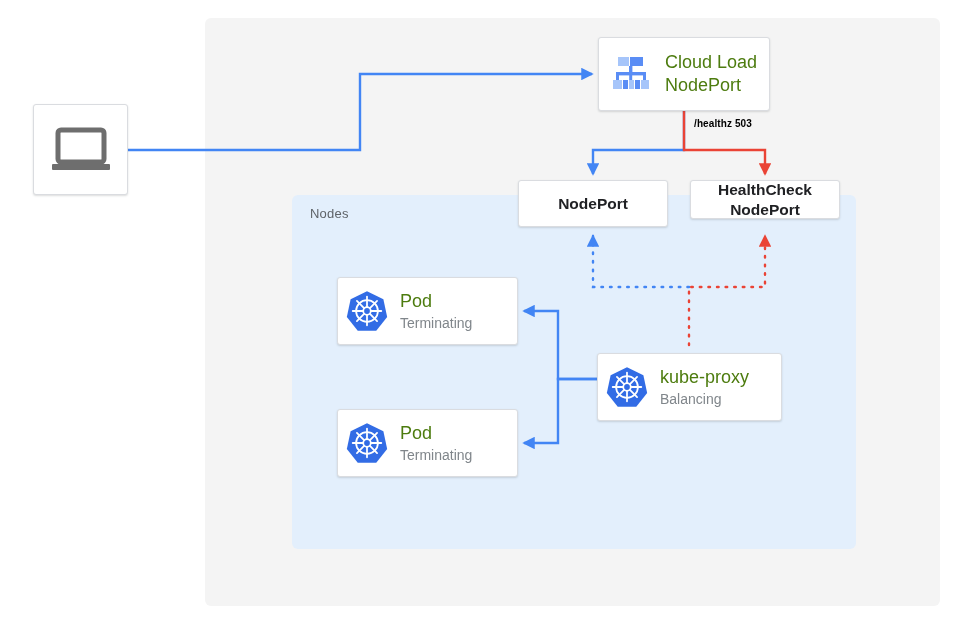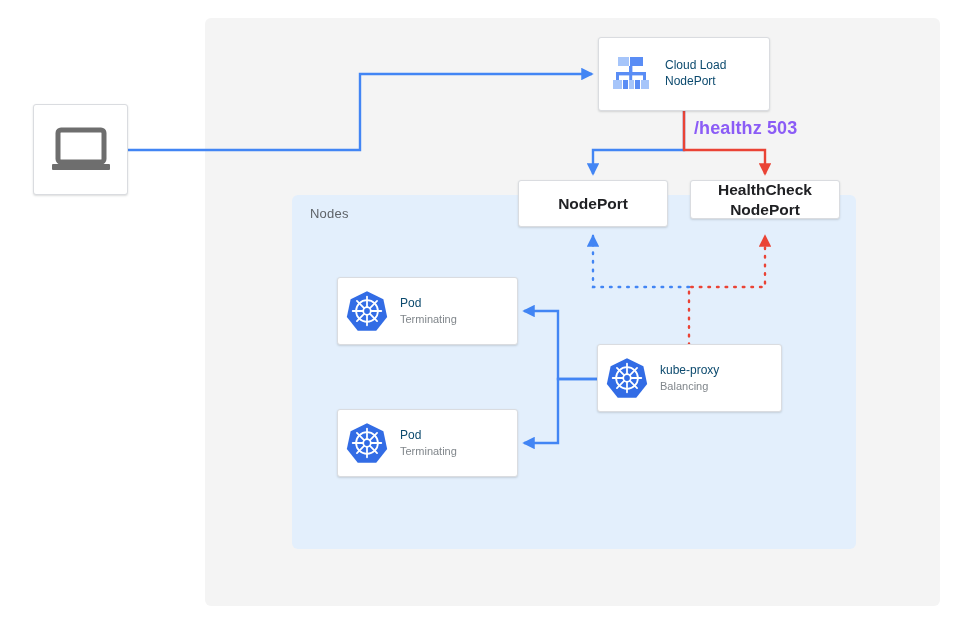--- a/index.html
+++ b/index.html
@@ -68,26 +68,26 @@
     align-items: center;
     justify-content: flex-start;
   }
   .strong-label {
     font-weight: bold;
     font-size: 15.5px;
     color: #202124;
     line-height: 1.25;
   }
   .title-text {
-    font-size: 12px;
-    color: #0c4a6e;
+    font-size: 18px;
+    color: #4d7c0f;
     line-height: 1.3;
   }
   .sub-text {
-    font-size: 11px;
+    font-size: 14px;
     color: #80868b;
     line-height: 1.3;
   }
   
   #client-box {
     left: 33px;  top: 104px;  width: 95px;  height: 91px;
   }
   #clb-box {
     left: 598px; top: 37px;   width: 172px; height: 74px;
     padding-left: 10px;
@@ -100,21 +100,21 @@
   }
   #pod-1-box {
     left: 337px; top: 277px;  width: 181px; height: 68px;
     padding-left: 8px;
   }
   #pod-2-box {
     left: 337px; top: 409px;  width: 181px; height: 68px;
     padding-left: 8px;
   }
   #kube-proxy-box {
-    left: 597px; top: 344px;  width: 185px; height: 68px;
+    left: 597px; top: 353px;  width: 185px; height: 68px;
     padding-left: 8px;
   }
   .icon-slot {
     flex: 0 0 auto;
     display: flex;
     align-items: center;
     justify-content: center;
   }
   .text-slot {
     flex: 1 1 auto;
@@ -122,23 +122,23 @@
     flex-direction: column;
     align-items: flex-start;
     justify-content: center;
     padding-left: 12px;
   }
   
   #healthz-label {
     position: absolute;
     left: 694px;
     top: 118px;
-    font-size: 18px;
+    font-size: 10px;
     font-weight: bold;
-    color: #8b5cf6;
+    color: #000000;
     letter-spacing: 0.1px;
   }
   
   #wires {
     position: absolute;
     left: 0; top: 0;
     width: 965px;
     height: 623px;
     pointer-events: none;
   }

